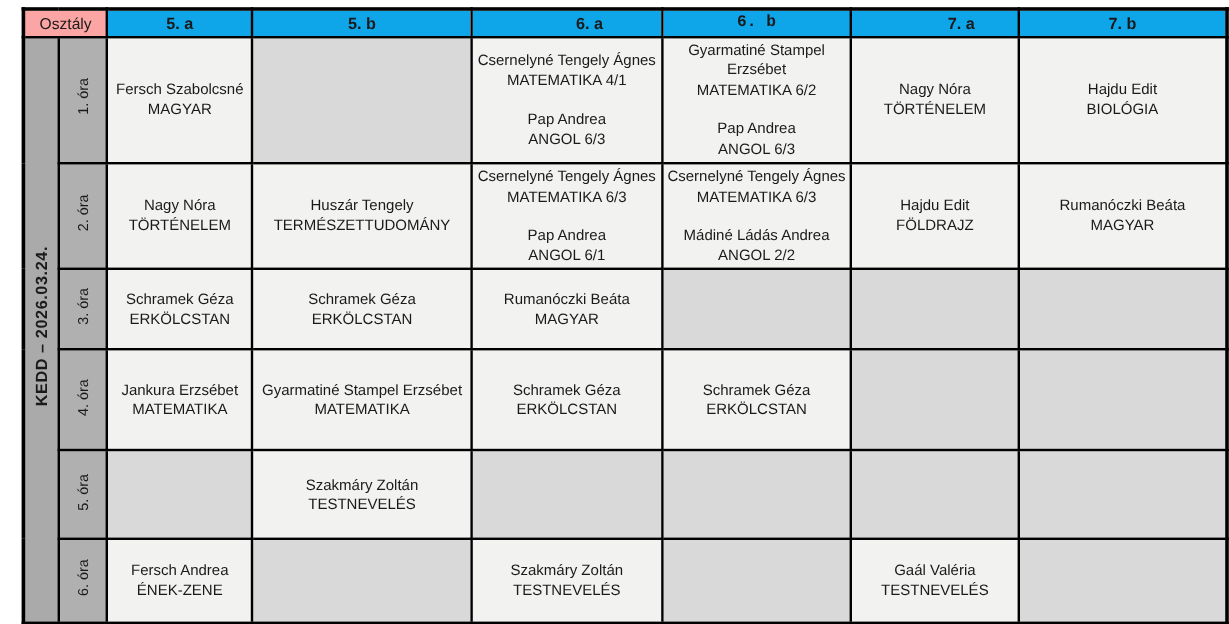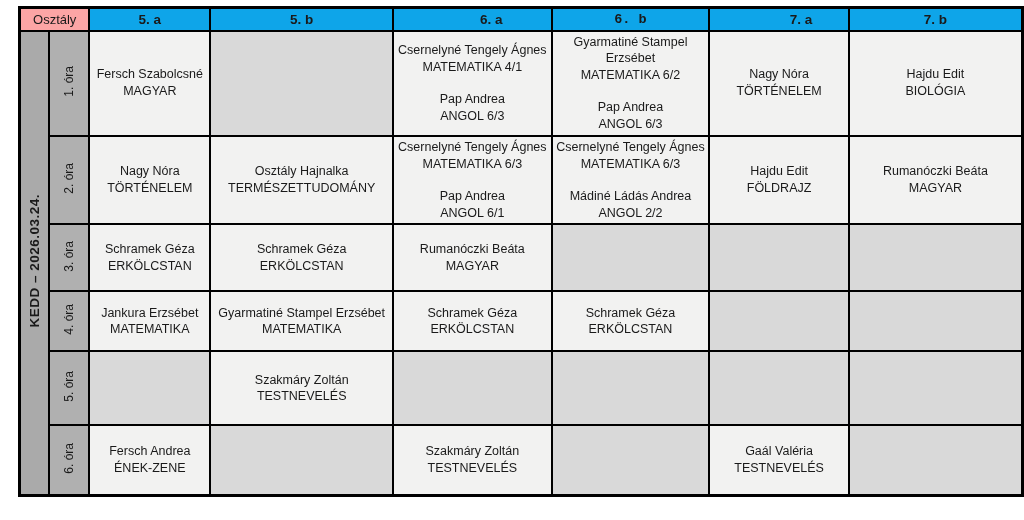--- a/index.html
+++ b/index.html
@@ -131,21 +131,21 @@
         <tr style="height: 87px;">
           <td class="hour"><span class="vtext">2. óra</span></td>
           <td class="lesson filled">
             <div class="block">
               <div class="teacher">Nagy Nóra</div>
               <div class="subject">TÖRTÉNELEM</div>
             </div>
           </td>
           <td class="lesson filled">
             <div class="block">
-              <div class="teacher">Osztály Hajnalka</div>
+              <div class="teacher">Huszár Tengely</div>
               <div class="subject">TERMÉSZETTUDOMÁNY</div>
             </div>
           </td>
           <td class="lesson filled">
             <div class="block">
               <div class="teacher">Csernelyné Tengely Ágnes</div>
               <div class="subject">MATEMATIKA 6/3</div>
             </div>
             <div class="block">
               <div class="teacher">Pap Andrea</div>
@@ -192,21 +192,21 @@
           <td class="lesson filled">
             <div class="block">
               <div class="teacher">Rumanóczki Beáta</div>
               <div class="subject">MAGYAR</div>
             </div>
           </td>
           <td class="lesson empty"></td>
           <td class="lesson empty"></td>
           <td class="lesson empty"></td>
         </tr>
-        <tr style="height: 60px;">
+        <tr style="height: 84px;">
           <td class="hour"><span class="vtext">4. óra</span></td>
           <td class="lesson filled">
             <div class="block">
               <div class="teacher">Jankura Erzsébet</div>
               <div class="subject">MATEMATIKA</div>
             </div>
           </td>
           <td class="lesson filled">
             <div class="block">
               <div class="teacher">Gyarmatiné Stampel Erzsébet</div>

